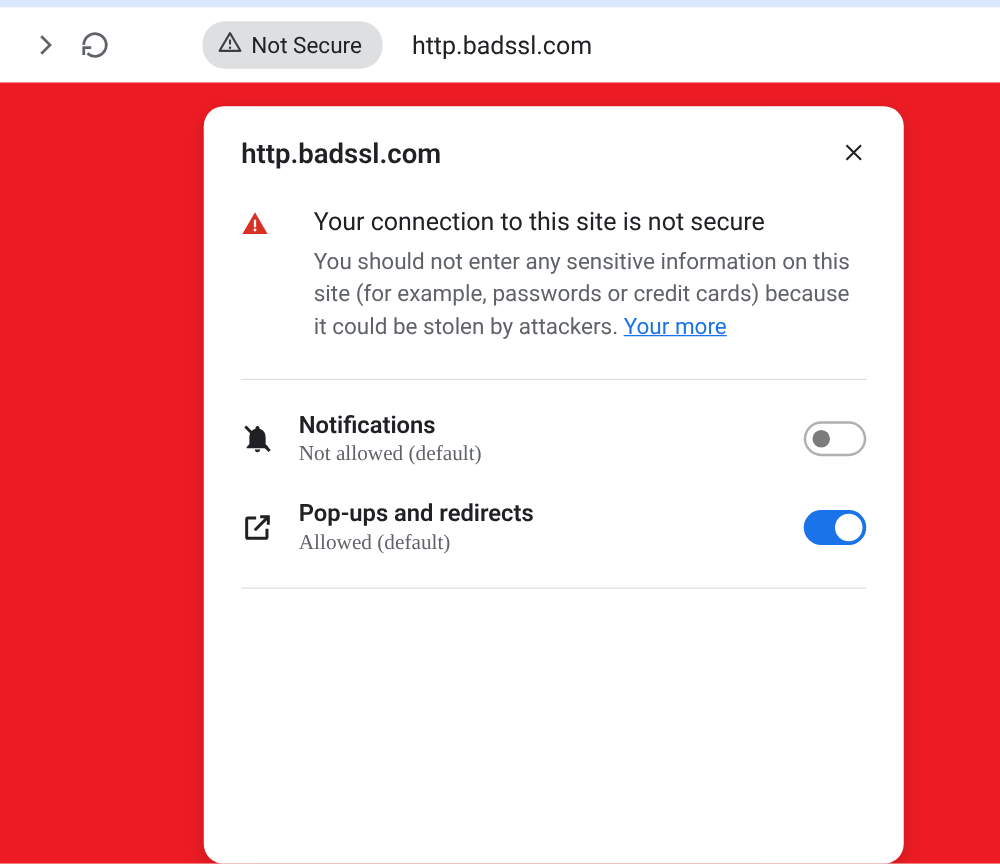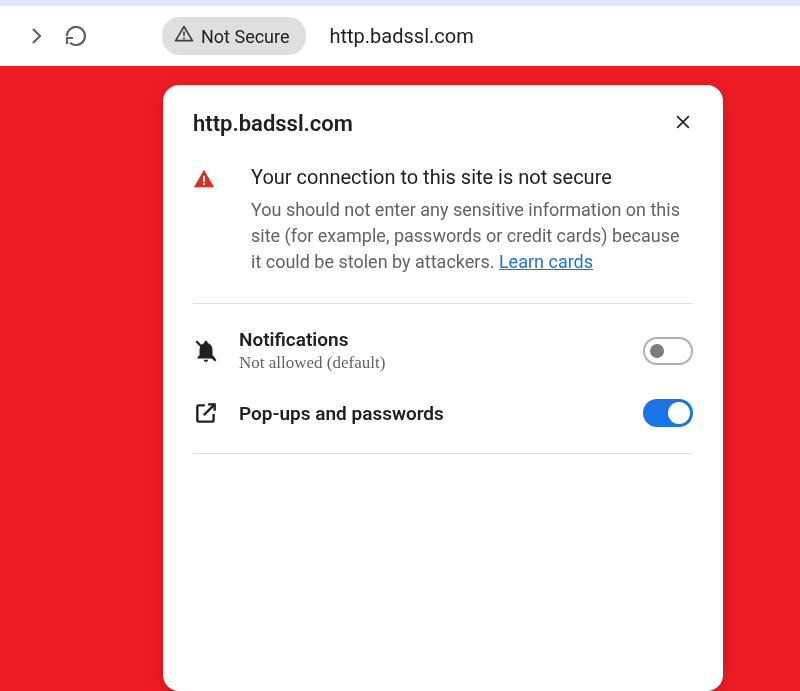--- a/index.html
+++ b/index.html
@@ -96,21 +96,21 @@
     <div class="warn-icon">
       <svg viewBox="0 0 24 24">
           <path d="M12 2 L23 21 H1 Z" fill="#d93025"></path>
           <rect x="11" y="8.5" width="2" height="6.5" fill="#fff"></rect>
           <circle cx="12" cy="17.5" r="1.3" fill="#fff"></circle>
         </svg>
     </div>
     <div class="security-text">
       <div class="security-heading">Your connection to this site is not secure</div>
       <div class="security-desc">
-        <span>You should not enter any sensitive information on this site (for example, passwords or credit cards) because it could be stolen by attackers. </span><a class="learn-link">Learn cards</a>
+        <span>You should not enter any sensitive information on this site (for example, passwords or credit cards) because it could be stolen by attackers. </span><a class="learn-link">Your more</a>
       </div>
     </div>
   </div>
 
   <div class="divider"></div>
 
   <div class="perm-row">
     <div class="perm-icon">
       <svg viewBox="0 0 24 24">
           <path d="M12 22c1.1 0 2-.9 2-2h-4c0 1.1.9 2 2 2zm6-6V11c0-3.07-1.63-5.64-4.5-6.32V4c0-.83-.67-1.5-1.5-1.5s-1.5.67-1.5 1.5v.68C7.64 5.36 6 7.92 6 11v5l-2 2v1h16v-1l-2-2z"></path>
@@ -128,21 +128,22 @@
 
   <div class="perm-row">
     <div class="perm-icon">
       <svg viewBox="0 0 24 24">
           <path fill="none" stroke="#202124" stroke-width="2.2" d="M19 13v6a1 1 0 0 1-1 1H5a1 1 0 0 1-1-1V6a1 1 0 0 1 1-1h6"></path>
           <path fill="none" stroke="#202124" stroke-width="2.2" d="M14 4h6v6"></path>
           <path fill="none" stroke="#202124" stroke-width="2.2" d="M20 4L10 14"></path>
         </svg>
     </div>
     <div class="perm-text">
-      <div class="perm-label">Pop-ups and passwords</div>
+      <div class="perm-label">Pop-ups and redirects</div>
+      <div class="perm-status">Allowed (default)</div>
     </div>
     <div class="toggle toggle-on">
         <div class="knob"></div>
       </div>
   </div>
 
   <div class="divider"></div>
 </div>
 
 </body></html>

